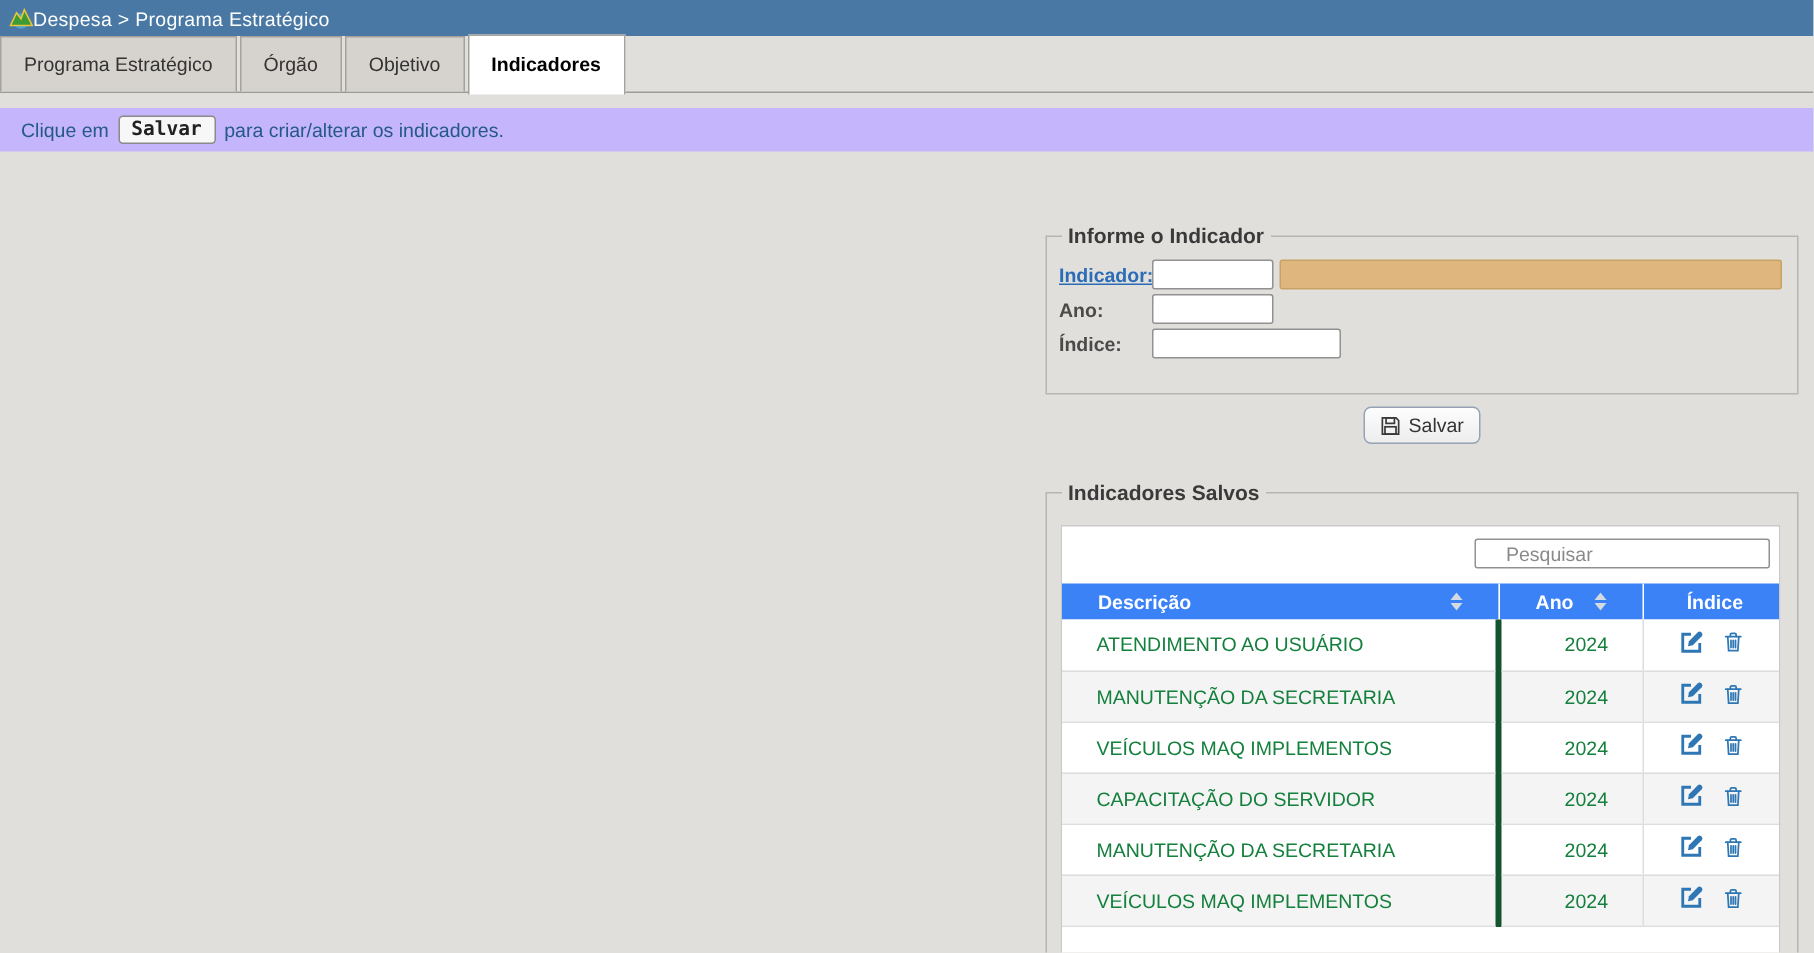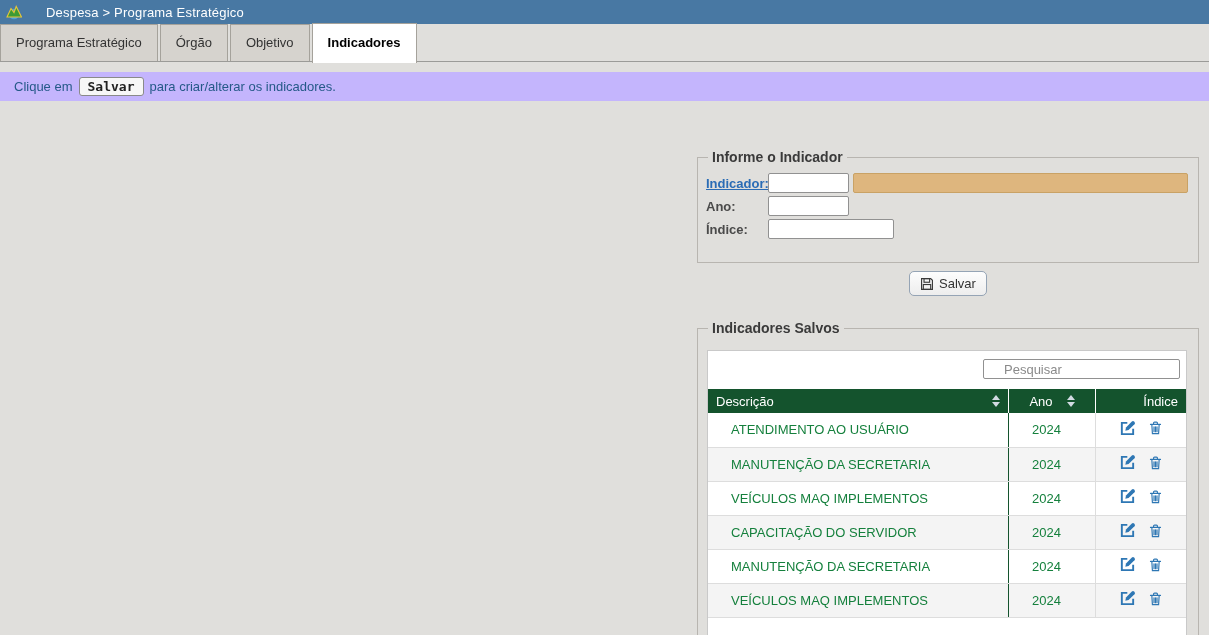--- a/index.html
+++ b/index.html
@@ -1,20 +1,20 @@
 <!DOCTYPE html>
 <html><head>
 <meta charset="utf-8">
 <style>
   * { margin:0; padding:0; box-sizing:border-box; }
   html,body { width:1209px; height:635px; overflow:hidden; }
   body { font-family:"Liberation Sans", sans-serif; font-size:13px; background:#e0dfdc; position:relative; }
 
   
-  .titlebar { height:24px; background:#4878a3; color:#fff; display:flex; align-items:center; padding:0 6px; gap:24px; }
+  .titlebar { height:24px; background:#4878a3; color:#fff; display:flex; align-items:center; padding:0 6px; gap:0; }
   .titlebar .crumb { font-size:13px; letter-spacing:.2px; }
 
   
   .tabstrip { height:38px; background:#e0dfdc; border-bottom:1px solid #9b9b98; display:flex; align-items:flex-end; position:relative; }
   .tab { height:37px; line-height:36px; padding:0 15px; background:#d6d3ce; border:1px solid #a5a29b; border-bottom:none; color:#333; margin-right:2px; cursor:pointer; white-space:nowrap; }
   .tab.active { background:#fff; font-weight:bold; color:#000; height:40px; line-height:38px; margin-bottom:-2px; position:relative; z-index:2; }
 
   
   .infogap { height:10px; }
   .infobar { height:29px; background:#c4b5fd; display:flex; align-items:center; padding:0 14px; color:#255988; gap:6px; }
@@ -38,33 +38,33 @@
   .btn-row { text-align:center; margin:8px 0 6px 0; }
   .btn { display:inline-flex; align-items:center; gap:5px; padding:4px 10px; background:linear-gradient(#fdfdfd,#ededed); border:1px solid #95a4b5; border-radius:5px; color:#333; font-size:13px; cursor:pointer; }
 
   .fs-saved { margin-top:24px; height:330px; }
   .card { margin:6px 1px 0 1px; background:#fff; border:1px solid #c9c9c9; height:300px; padding-top:8px; }
   .search-row { display:flex; justify-content:flex-end; padding:0 6px; margin-bottom:10px; }
   .search-input { width:197px; height:24px; border:1px solid #9c9c9c; border-radius:2px; padding:0 7px; font-size:14px; color:#333; }
   .search-input::placeholder { color:#8a8a8a; }
 
   table { width:100%; border-collapse:collapse; }
-  thead th { background:#14532d; color:#fff; font-weight:normal; font-size:13px; height:24px; border-left:1px solid #fff; padding:0 8px; cursor:pointer; }
+  thead th { background:#3b82f6; color:#fff; font-weight:bold; font-size:13px; height:24px; border-left:1px solid #fff; padding:0 24px; cursor:pointer; }
   thead th:first-child { border-left:none; }
   th.col-desc { text-align:left; }
   th.col-ano, th.col-acoes { text-align:right; }
   .th-flex { display:flex; align-items:center; justify-content:space-between; }
   .th-flex.center { justify-content:center; gap:14px; }
   .sort-icon { display:inline-flex; flex-direction:column; gap:2px; }
   .sort-icon i { display:block; width:0; height:0; border-left:4px solid transparent; border-right:4px solid transparent; }
   .sort-icon .up { border-bottom:5px solid #d2dbe2; }
   .sort-icon .down { border-top:5px solid #d2dbe2; }
 
   tbody td { height:34px; border-bottom:1px solid #ddd; color:#15803d; font-size:13px; padding:0 23px; background:#fff; }
-  tbody td.c-ano { text-align:left; border-left:1px solid #14532d; }
+  tbody td.c-ano { text-align:right; border-left:4px solid #14532d; }
   tbody td.c-acoes { text-align:center; border-left:1px solid #ddd; }
   tbody tr.alt td { background:#f4f4f4; }
   .action-icons { display:inline-flex; gap:12px; align-items:center; justify-content:center; }
   .action-icons svg { cursor:pointer; display:block; }
 </style>
 </head>
 <body>
 
 <div class="titlebar">
   <span style="display:inline-flex;">

